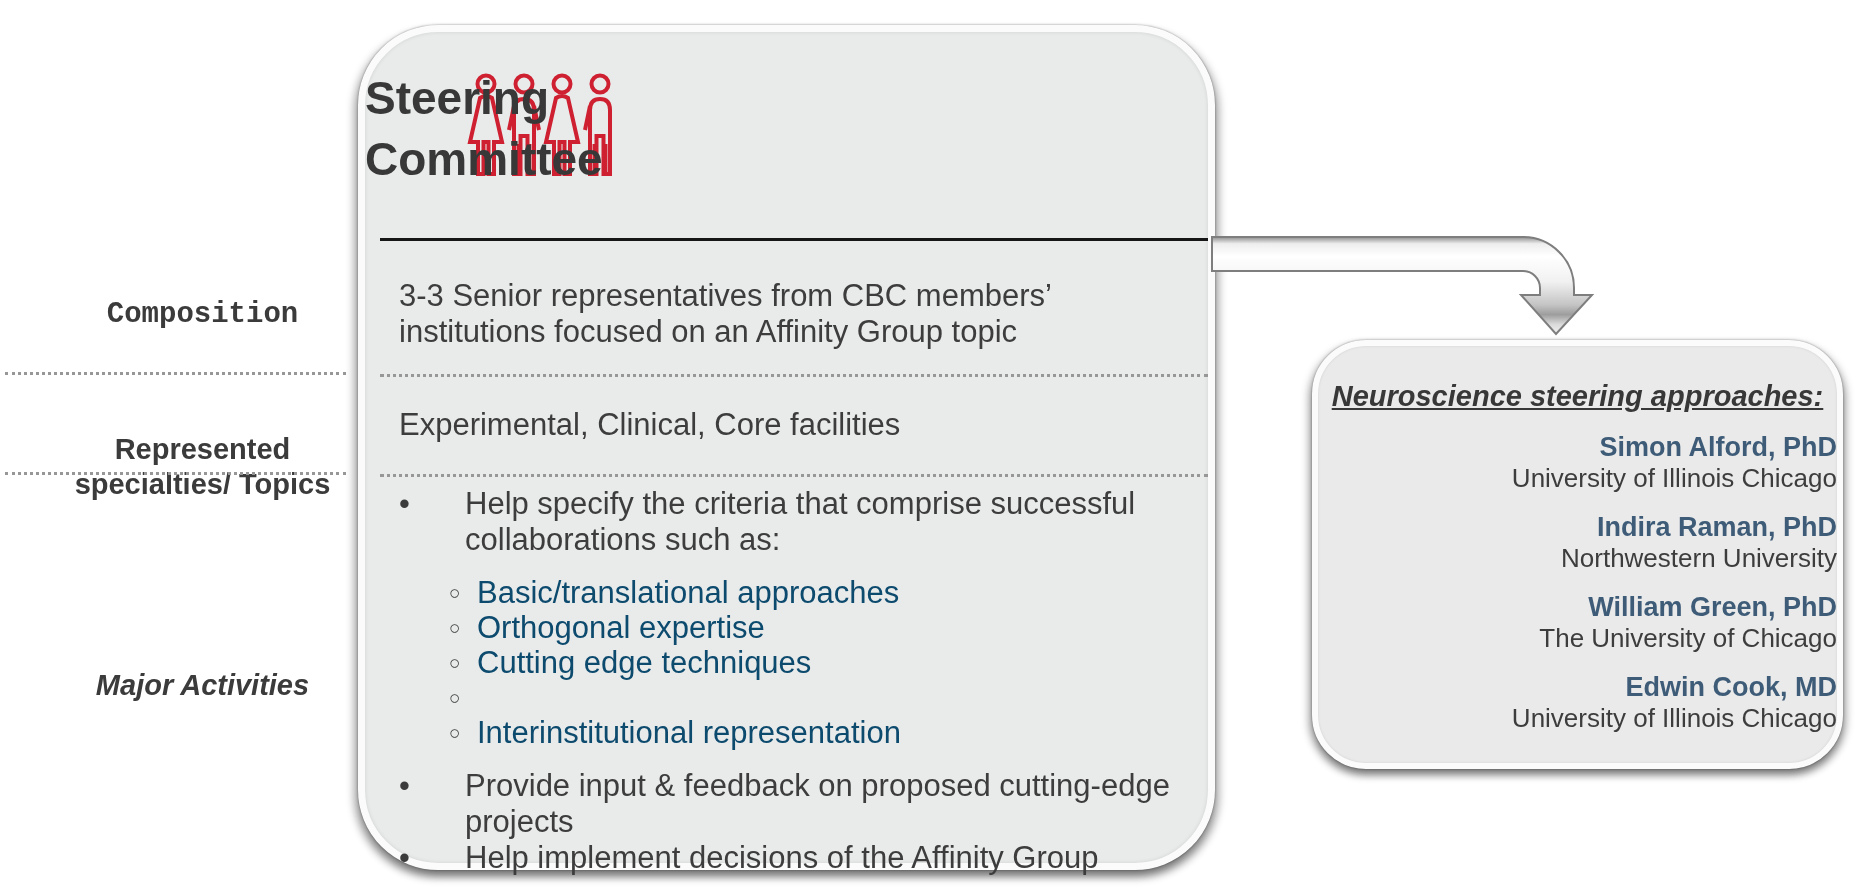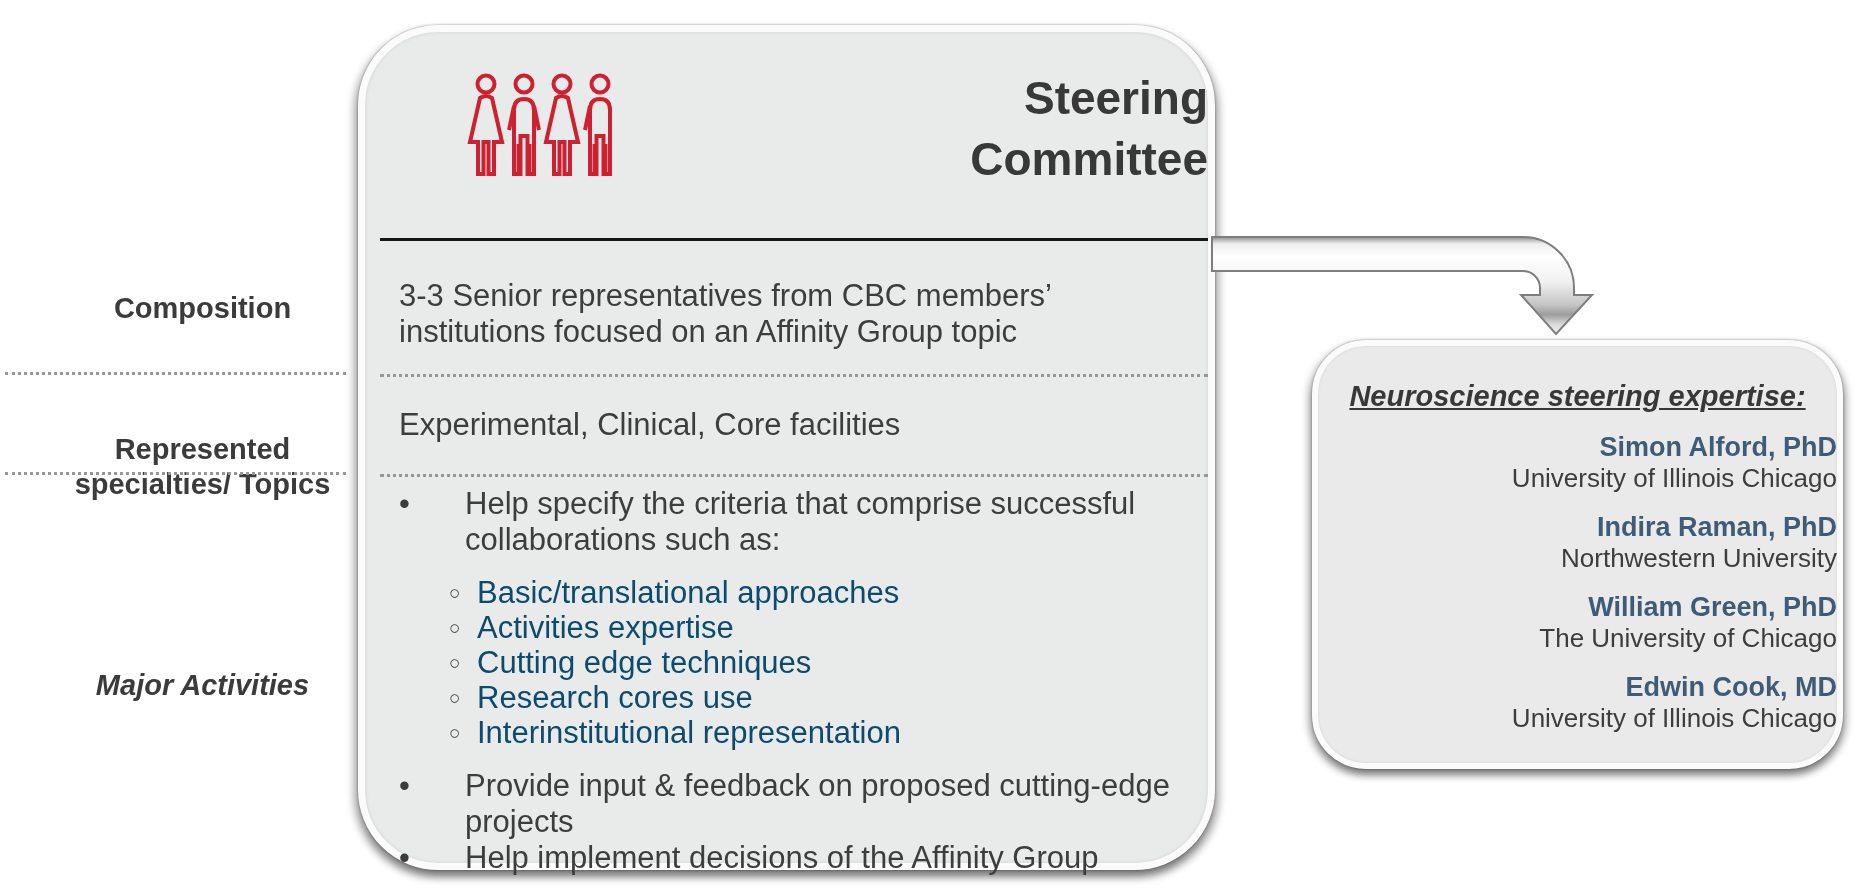--- a/index.html
+++ b/index.html
@@ -11,21 +11,21 @@
   
   .main-card {
     position:absolute; left:358px; top:25px; width:857px; height:845px;
     box-sizing:border-box; background:#e9eaea;
     border:7px solid #fbfbfb; border-radius:80px;
     box-shadow: 0 7px 10px rgba(0,0,0,.32), -5px 5px 9px rgba(0,0,0,.20),
                 5px 5px 9px rgba(0,0,0,.20), 0 0 2px rgba(120,120,120,.75),
                 inset 0 0 4px rgba(0,0,0,.10);
   }
   .card-title {
-    position:absolute; left:0; right:0; top:36px; text-align:right;
+    position:absolute; left:0; right:0; top:36px; text-align:left;
     font-size:46px; font-weight:bold; line-height:61px; color:#383838;
     white-space:pre-line;
   }
   .people-icon { position:absolute; left:100px; top:40px; width:152px; height:112px; }
   .divider-solid { position:absolute; left:15px; right:0; top:206px; height:3px; background:#161616; }
   .dotted-in-card { position:absolute; left:15px; right:0; height:0; border-top:3px dotted #979797; }
   .dot1 { top:342px; } .dot2 { top:442px; }
 
   .body-text { font-size:31px; line-height:36px; color:#3d3d3d; }
   .row-composition { position:absolute; left:34px; top:246px; width:760px; white-space:pre-line; }
@@ -40,21 +40,21 @@
   .sub-glyph { width:28px; flex:0 0 28px; font-size:19px; line-height:35px; color:#3d3d3d; }
   .sub-text { font-size:31px; line-height:35px; color:#0c4a6e; }
   .b2 { margin-top:18px; } .b3 { margin-top:0px; }
 
   
   .left-label {
     position:absolute; left:0; width:405px; text-align:center;
     font-weight:bold; font-size:29px; line-height:35px; color:#3b3b3b;
     white-space:pre-line;
   }
-  .label-composition { top:291px; }
+  .label-composition { top:297px;font-family:Liberation Mono, monospace; }
   .label-represented { top:388px;margin-top:44px; }
   .label-major { top:668px;font-style:italic; }
   .dotted-left { position:absolute; left:5px; width:341px; height:0; border-top:3px dotted #979797; }
   .dl1 { top:372px; } .dl2 { top:472px; }
 
   
   .arrow-svg { position:absolute; left:1200px; top:225px; width:410px; height:120px; }
 
   
   .committee-card {
@@ -130,31 +130,30 @@
 
       <div class="sub-bullets">
 
           <div class="sub-row">
             <span class="sub-glyph">○</span>
             <span class="sub-text">Basic/translational approaches</span>
           </div>
 
           <div class="sub-row">
             <span class="sub-glyph">○</span>
-            <span class="sub-text">Activities expertise</span>
+            <span class="sub-text">Orthogonal expertise</span>
           </div>
 
           <div class="sub-row">
             <span class="sub-glyph">○</span>
             <span class="sub-text">Cutting edge techniques</span>
           </div>
 
           <div class="sub-row">
             <span class="sub-glyph">○</span>
-            <span class="sub-text">Research cores use</span>
           </div>
 
           <div class="sub-row">
             <span class="sub-glyph">○</span>
             <span class="sub-text">Interinstitutional representation</span>
           </div>
         </div>
 
       <div class="bullet-row b2">
         <span class="bullet-glyph">•</span>
@@ -177,21 +176,21 @@
         <stop offset="0.70" stop-color="#c4c4c4"></stop>
         <stop offset="0.80" stop-color="#9d9d9d"></stop>
         <stop offset="0.90" stop-color="#dadada"></stop>
         <stop offset="1" stop-color="#f2f2f2"></stop>
       </linearGradient>
     </defs>
     <path d="M 1212,237 H 1523 A 51,51 0 0 1 1574,288 V 295 H 1592 L 1556,334 L 1521,295 H 1540 V 288 A 17,17 0 0 0 1523,271 H 1212 Z" fill="url(#metal)" stroke="#7e7e7e" stroke-width="2"></path>
   </svg>
 
   <div class="committee-card">
-    <div class="committee-title">Neuroscience steering expertise:</div>
+    <div class="committee-title">Neuroscience steering approaches:</div>
     <div class="members-list">
 
         <div class="member">
           <div class="member-name">Simon Alford, PhD</div>
           <div class="member-inst">University of Illinois Chicago</div>
         </div>
 
         <div class="member">
           <div class="member-name">Indira Raman, PhD</div>
           <div class="member-inst">Northwestern University</div>

